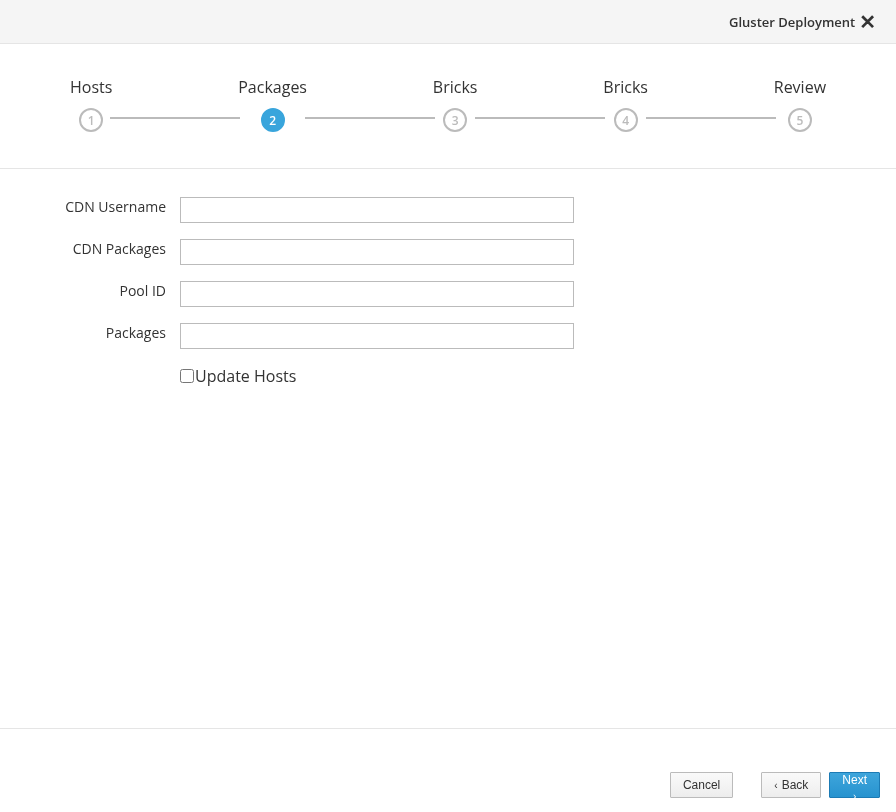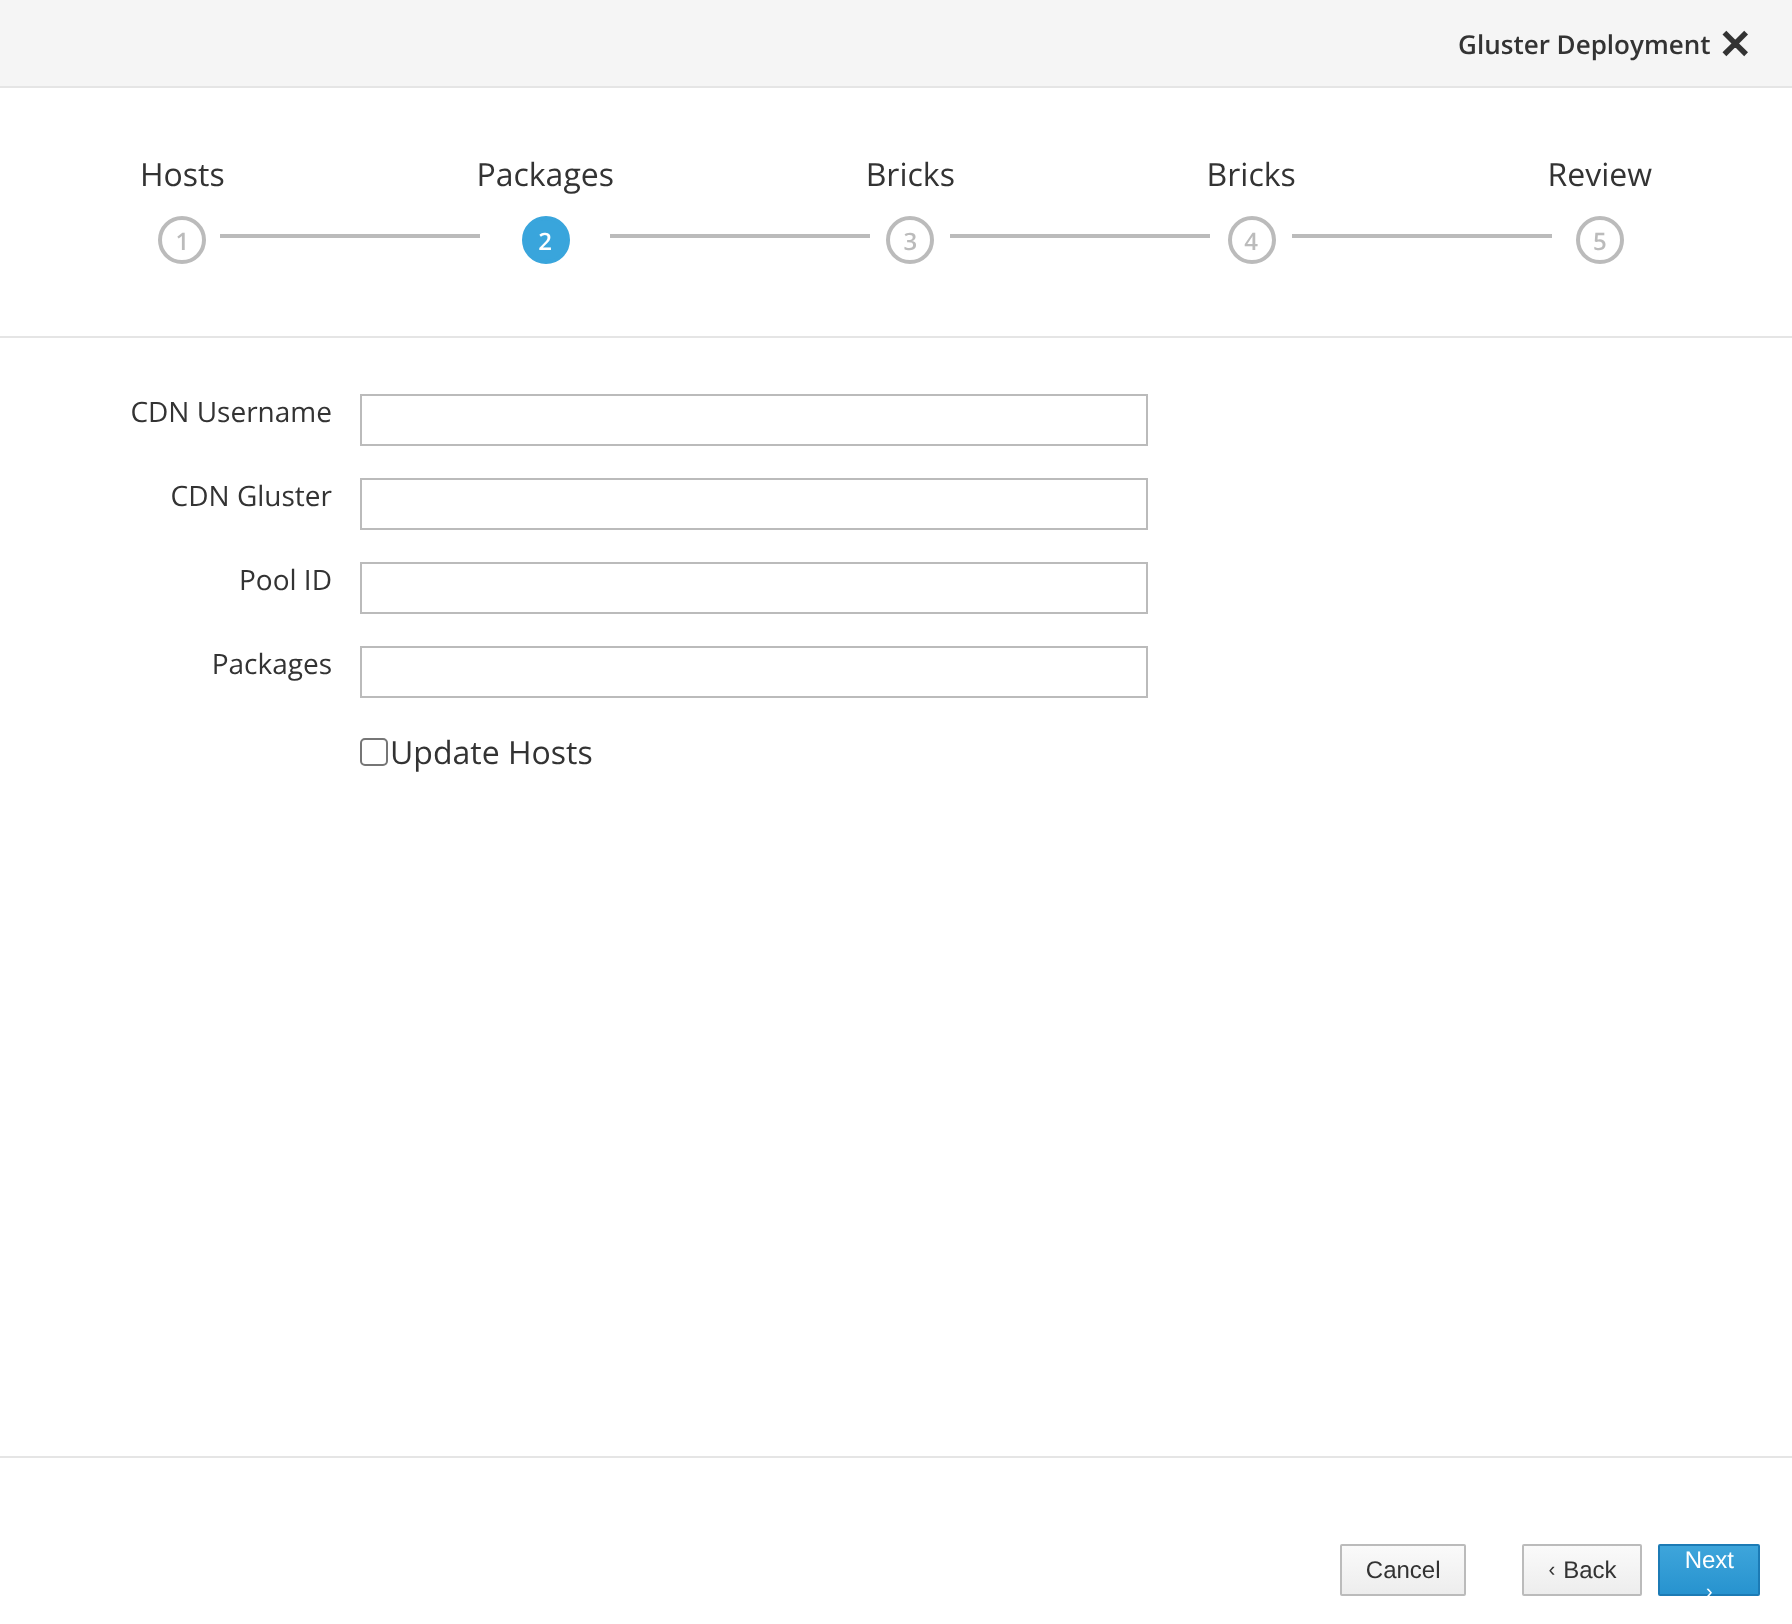--- a/index.html
+++ b/index.html
@@ -204,21 +204,21 @@
     <div class="divider"></div>
 
     <div class="form-area">
 
       <div class="form-row">
         <div class="form-label">CDN Username</div>
         <input type="text" class="form-control" value="" style="">
       </div>
 
       <div class="form-row">
-        <div class="form-label">CDN Gluster</div>
+        <div class="form-label">CDN Packages</div>
         <input type="password" class="form-control" value="" style="">
       </div>
 
       <div class="form-row">
         <div class="form-label">Pool ID</div>
         <input type="text" class="form-control" value="" style="">
       </div>
 
 
       <div class="form-row">

